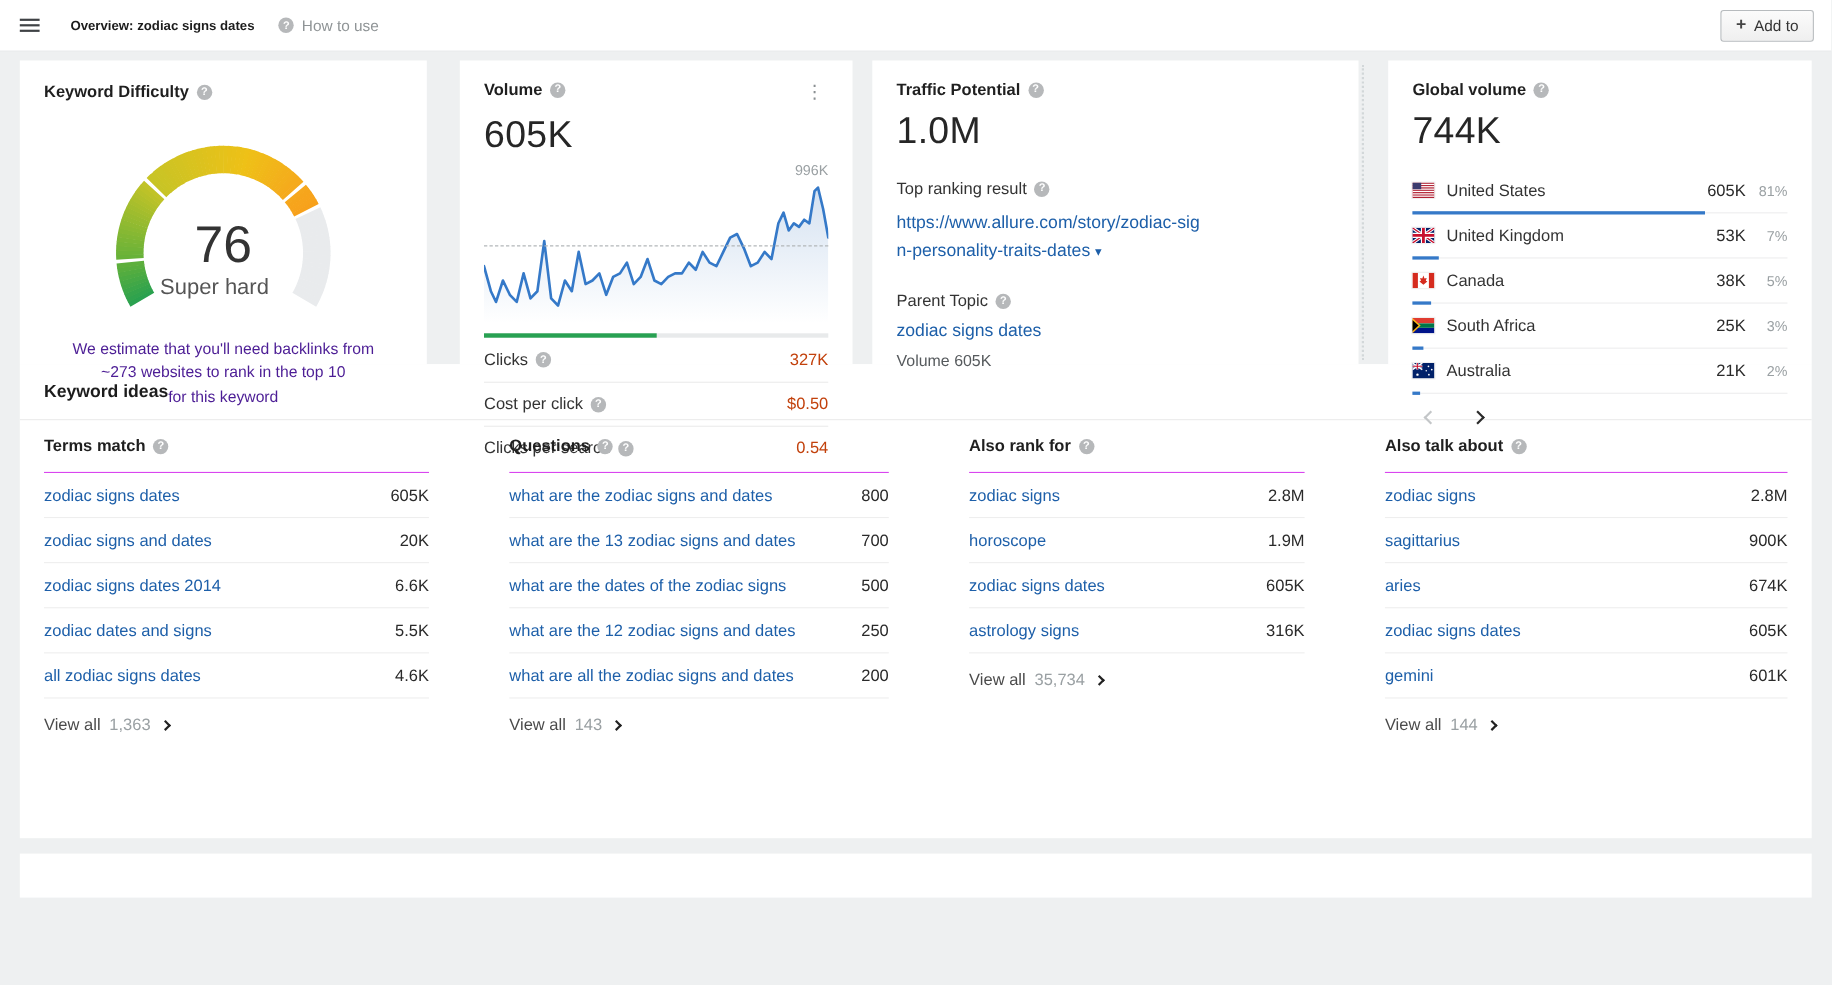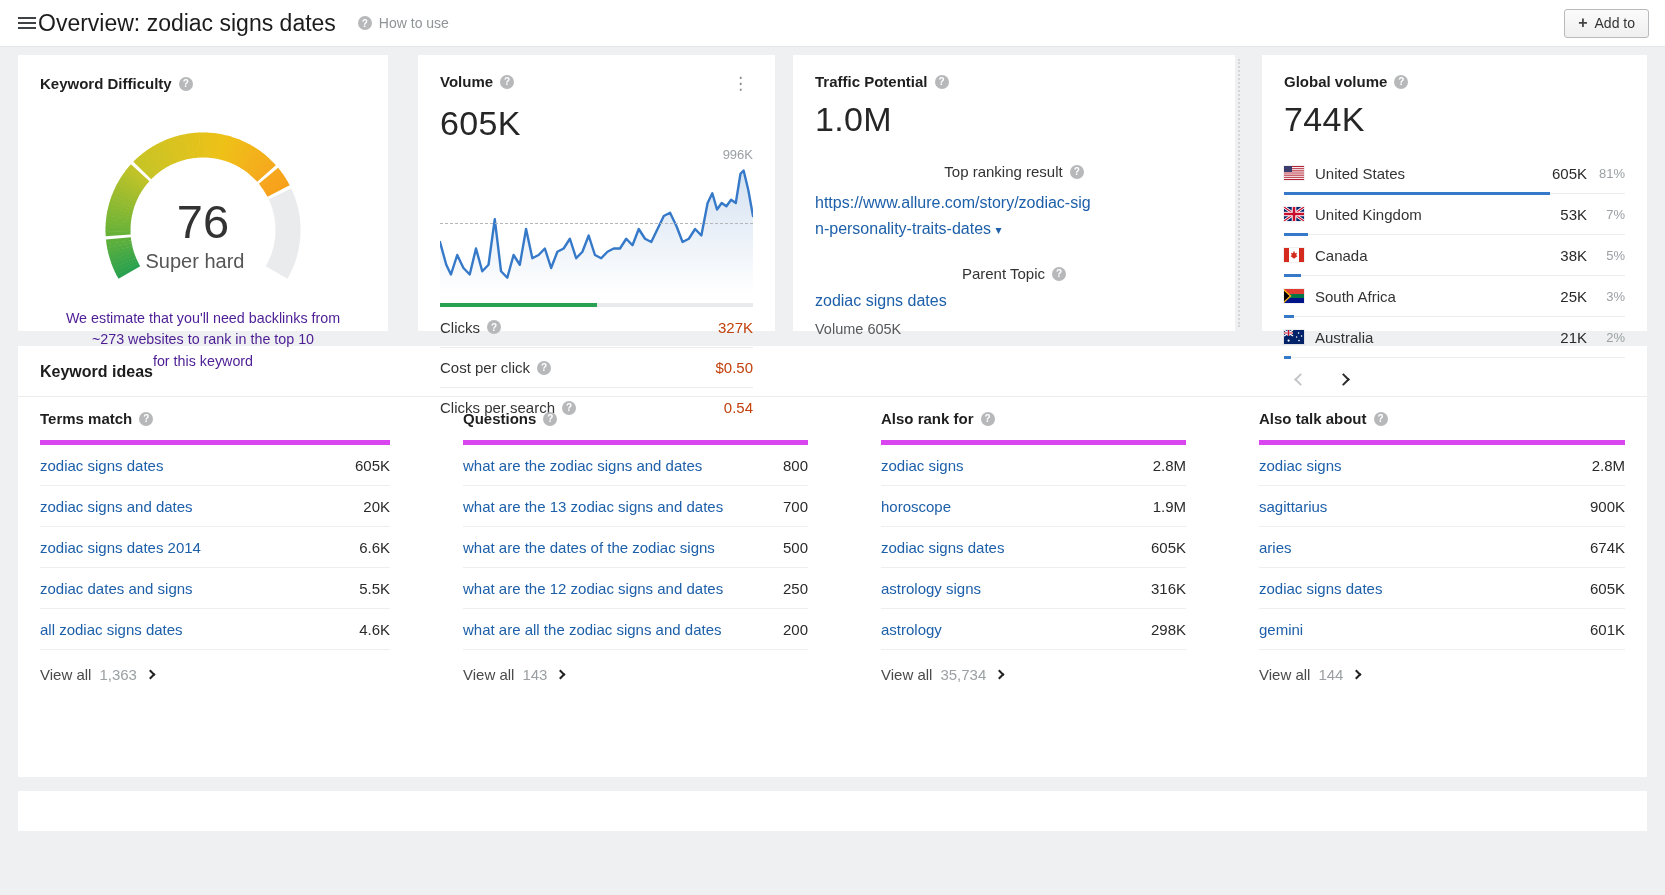--- a/index.html
+++ b/index.html
@@ -3,30 +3,30 @@
 <meta charset="utf-8">
 <style>
   * { box-sizing: border-box; margin: 0; padding: 0; }
   html,body { width:1665px; height:895px; overflow:hidden; }
   body { background:#eef0f1; font-family:"Liberation Sans","DejaVu Sans",sans-serif; color:#222; }
 
   
   .topbar { height:47px; background:#fff; display:flex; align-items:center; padding:0 16px; border-bottom:1px solid #e4e7e8; }
   .burger { display:flex; flex-direction:column; gap:3px; cursor:pointer; padding:4px 2px; }
   .burger i { display:block; width:18px; height:2px; background:#3f4245; }
-  .topbar-title { font-size:23px; font-weight:normal; color:#1c1c1c; }
+  .topbar-title { font-size:12px; font-weight:bold; color:#1c1c1c; margin-left:26px; }
   .howto { display:flex; align-items:center; gap:7px; margin-left:22px; color:#8f9496; font-size:14px; }
   .addto { margin-left:auto; height:29px; display:flex; align-items:center; gap:7px; padding:0 13px;
            background:linear-gradient(#fbfbfb,#efefef); border:1px solid #b7bbbe; border-radius:3px;
            font-size:14px; color:#333; cursor:pointer; }
   .addto .plus { font-size:16px; font-weight:bold; color:#444; line-height:1; }
 
   
   .page { padding:8px 18px 0; }
-  .toprow { display:flex; height:276px; margin-bottom:15px; }
+  .toprow { display:flex; height:276px; }
   .card { background:#fff; }
   .gap1 { width:30px; } .gap2 { width:18px; } .gap3 { width:27px; position:relative; }
   .gap3::after { content:""; position:absolute; left:3px; top:4px; bottom:4px; border-left:2px dotted #d2d7d9; }
   .kd  { width:370px; padding:20px 22px; }
   .vol { width:357px; padding:18px 22px 0; }
   .tp  { width:442px; padding:18px 22px; }
   .gv  { width:385px; padding:18px 22px 0; }
 
   .card-title { display:flex; align-items:center; gap:7px; font-size:15px; font-weight:bold; color:#1f1f1f; }
   .help { width:14px; height:14px; min-width:14px; border-radius:50%; background:#b6b8ba; color:#fff; font-size:10px;
@@ -50,21 +50,21 @@
   .dash605 { position:absolute; left:0; right:0; top:45%; border-top:1px dashed #b3b7b9; }
   .vol-progress { height:4px; background:#e8eaeb; margin-top:9px; position:relative; }
   .vol-progress i { position:absolute; left:0; top:0; bottom:0; background:#28a152; }
   .metric-row { height:40px; display:flex; align-items:center; justify-content:space-between; font-size:15px; }
   .metric-row + .metric-row { border-top:1px solid #ececec; }
   .m-label { display:flex; align-items:center; gap:7px; color:#333; }
   .m-val { color:#c2410c; }
 
   
   .sec-label { display:flex; align-items:center; gap:7px; font-size:15px; color:#333; }
-  .tp .sec-label { margin-top:24px;justify-content:center; }
+  .tp .sec-label { margin-top:24px; }
   .tp-url { margin-top:10px; font-size:16px; line-height:1.6; color:#1d5fa9; cursor:pointer; }
   .caret { font-size:12px; color:#1d5fa9; }
   .tp-topic { margin-top:10px; font-size:16px; color:#1d5fa9; cursor:pointer; }
   .tp-vol { margin-top:11px; font-size:14.5px; color:#565a5d; }
 
   
   .gv-rows { margin-top:14px; }
   .gv-row { position:relative; height:41px; display:flex; align-items:center; border-bottom:1px solid #ededee; }
   .flag { width:20px; height:14px; margin-right:11px; display:inline-block; line-height:0; box-shadow:0 0 0 1px rgba(0,0,0,.06); }
   .flag svg { width:20px; height:14px; display:block; }
@@ -74,21 +74,21 @@
   .gv-bar { position:absolute; left:0; bottom:-2px; height:3px; background:#3579c8; }
   .gv-pag { display:flex; align-items:center; gap:34px; margin-top:17px; padding-left:12px; }
   .chev { display:inline-block; width:9px; height:9px; border-top:2.5px solid; border-right:2.5px solid; cursor:pointer; }
   .chev.prev { transform:rotate(-135deg); color:#c3c6c8; }
   .chev.next { transform:rotate(45deg); color:#2b2b2b; }
 
   
   .ideas { height:431px; }
   .ideas-head { padding:17px 22px 15px; font-size:16px; font-weight:bold; color:#1c1c1c; border-bottom:1px solid #ececec; }
   .ideas-grid { display:grid; grid-template-columns:350px 345px 305px 366px; justify-content:space-between; padding:0 22px; }
-  .col-head { height:48px; display:flex; align-items:center; gap:7px; font-size:15px; font-weight:bold; color:#1f1f1f; border-bottom:5px solid #d946ef; }
+  .col-head { height:48px; display:flex; align-items:center; gap:7px; font-size:15px; font-weight:bold; color:#1f1f1f; border-bottom:1px solid #d946ef; }
   .kw-row { height:41px; display:flex; align-items:center; justify-content:space-between; border-bottom:1px solid #eeeeee; }
   .kw-link { font-size:15px; color:#1d5fa9; text-decoration:none; cursor:pointer; }
   .kw-val { font-size:15px; color:#2a2a2a; }
   .view-all { display:flex; align-items:center; gap:8px; margin-top:16px; font-size:15px; cursor:pointer; }
   .va-text { color:#4a4a4a; } .va-count { color:#9aa0a3; }
   .chev.small { width:7px; height:7px; border-width:2px; color:#222; transform:rotate(45deg); margin-left:2px; }
 
   .bottom-sliver { height:40px; margin-top:14px; }
 </style>
 </head>
@@ -492,24 +492,20 @@
       <span class="kw-val">1.9M</span>
     </div>
     <div class="kw-row">
       <span class="kw-link">zodiac signs dates</span>
       <span class="kw-val">605K</span>
     </div>
     <div class="kw-row">
       <span class="kw-link">astrology signs</span>
       <span class="kw-val">316K</span>
     </div>
-    <div class="kw-row">
-      <span class="kw-link">astrology</span>
-      <span class="kw-val">298K</span>
-    </div>
     <div class="view-all">
       <span class="va-text">View all</span>
       <span class="va-count">35,734</span>
       <span class="chev small"></span>
     </div>
   </div>
   <div class="idea-col">
     <div class="col-head">
       <span>Also talk about</span>
       <span class="help">?</span>

